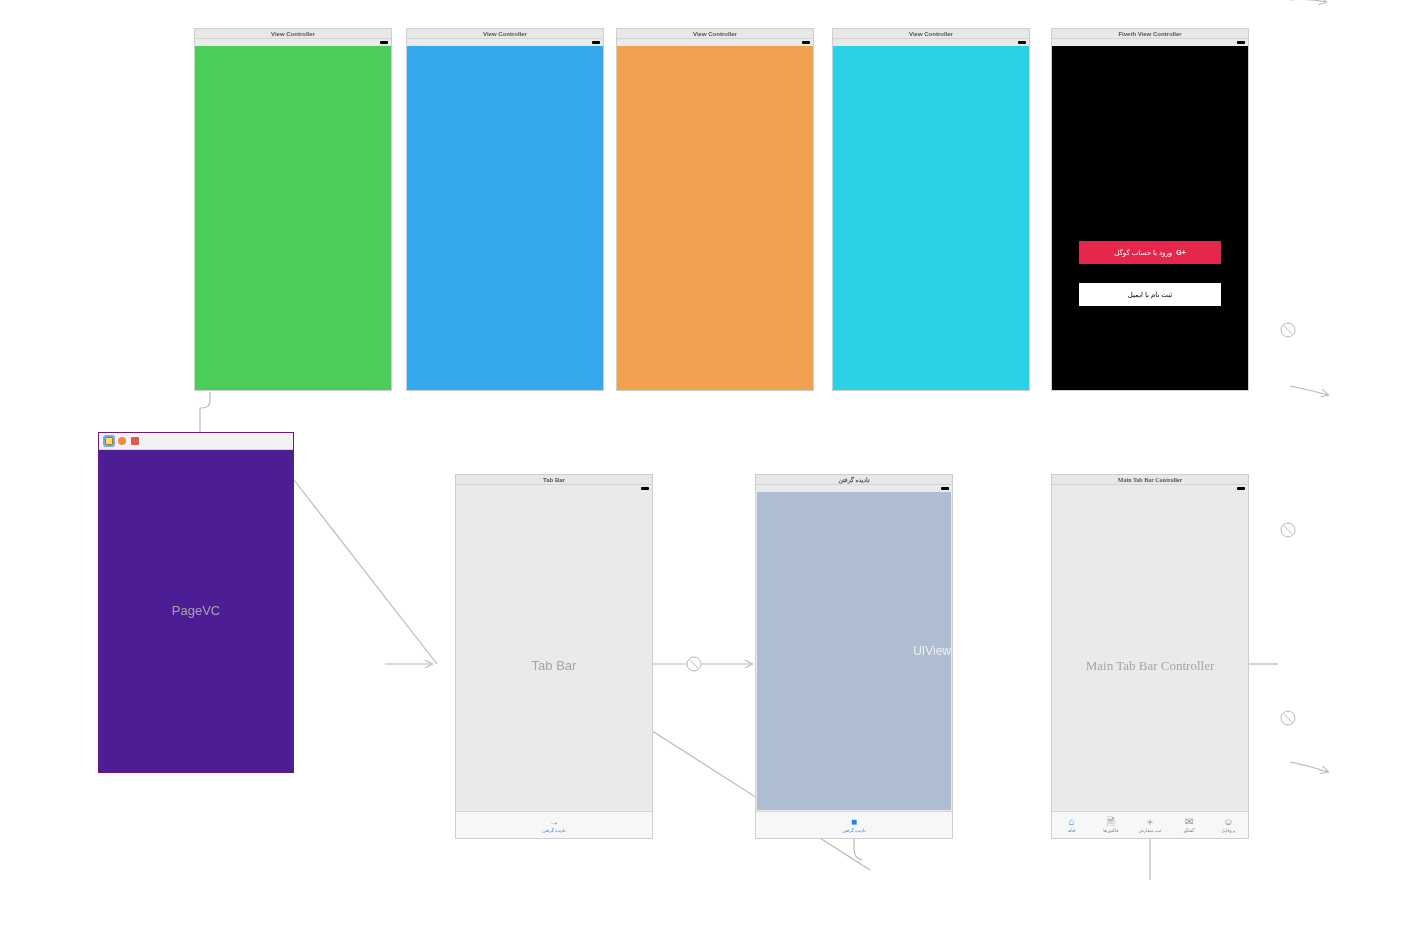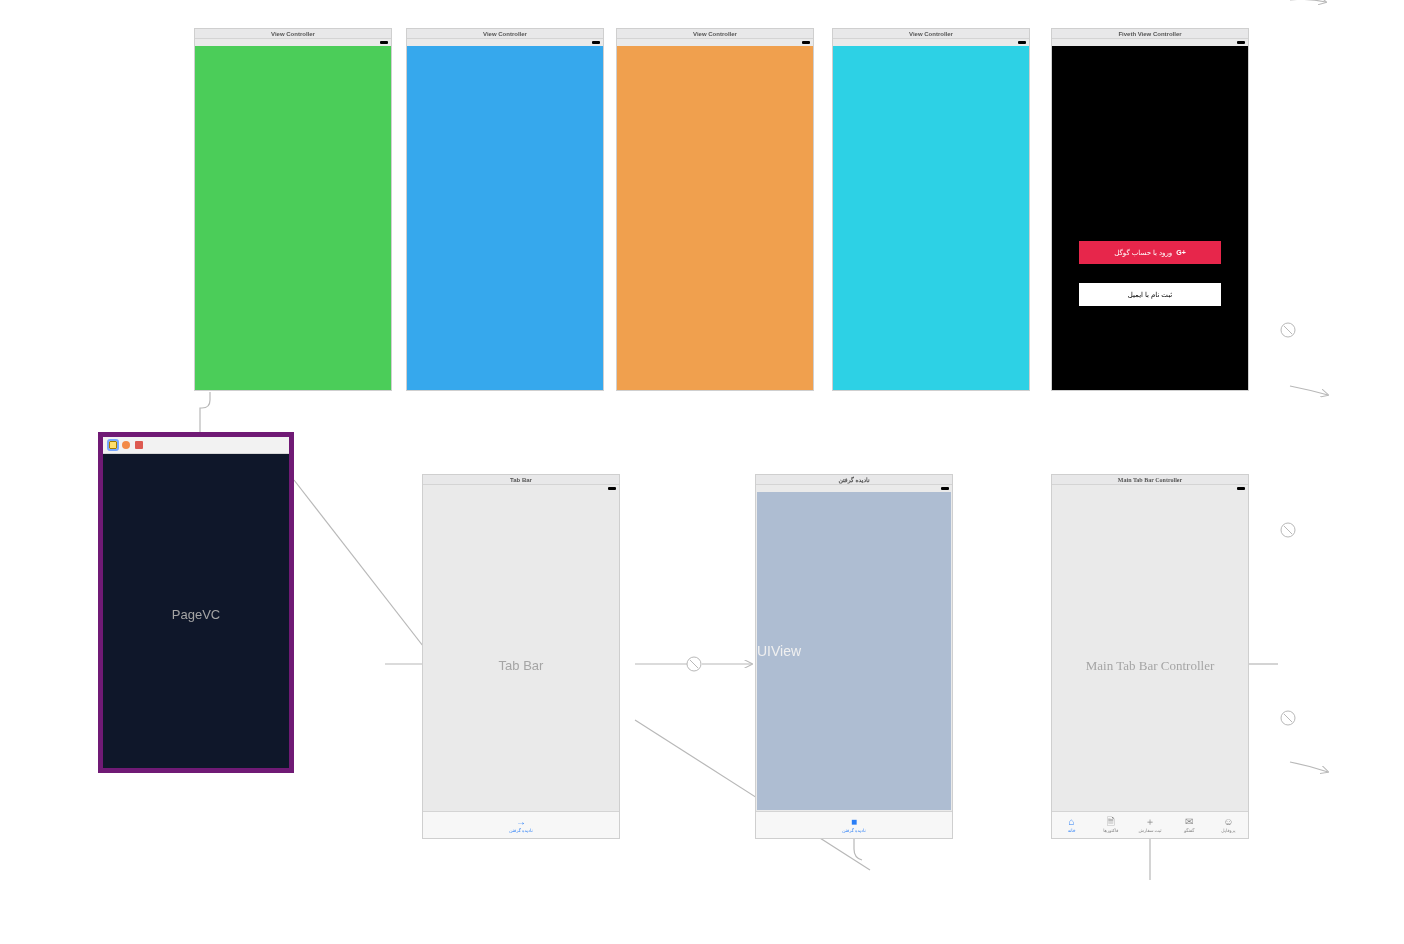--- a/index.html
+++ b/index.html
@@ -76,22 +76,22 @@
   .btn.white { background: #fff; color: #000; }
   .gplus {
     font-size: 7px;
     font-weight: 700;
   }
 
   
   .pagevc {
     position: absolute;
     width: 196px; height: 341px;
-    border: 5px solid #701a75;
-    background: #0f172a;
+    border: 1px solid #701a75;
+    background: #4c1d95;
   }
   .pagevc .header {
     height: 17px;
     background: #f2f2f2;
     border-bottom: 1px solid #d7d7d7;
     display: flex;
     align-items: center;
     padding-left: 6px;
     gap: 5px;
   }
@@ -139,23 +139,23 @@
   .tab .lbl { font-size: 4.5px; color: #888; }
   .tab.sel .ico, .tab.sel .lbl { color: #2a7ef6; }
 
   .uiview-inner {
     position: absolute;
     left: 1px; right: 1px;
     top: 17px; bottom: 28px;
     background: #aebdd2;
     display: flex;
     align-items: center;
-    justify-content: flex-start;
+    justify-content: flex-end;
     color: #f0f0f0;
-    font-size: 14px;
+    font-size: 12px;
   }
 
   
 
 </style>
 </head>
 <body>
 
 <svg class="wires">
   <defs>
@@ -241,21 +241,21 @@
 
 <div class="pagevc" style="left:98px; top:432px;">
   <div class="header">
     <div class="hdr-icon sel"></div>
     <div class="hdr-icon orange"></div>
     <div class="hdr-icon red"></div>
   </div>
   <div class="placeholder-txt" style="top:170px;">PageVC</div>
 </div>
 
-<div class="scene bot-scene" style="left:422px; top:474px;">
+<div class="scene bot-scene" style="left:455px; top:474px;">
   <div class="scene-title">Tab Bar</div>
   <div class="status-bar">
       <div class="battery"></div>
     </div>
   <div class="placeholder-txt" style="top:183px;">Tab Bar</div>
   <div class="tabbar">
     <div class="tab sel">
       <span class="ico">→</span>
       <span class="lbl">نادیده گرفتن</span>
     </div>

